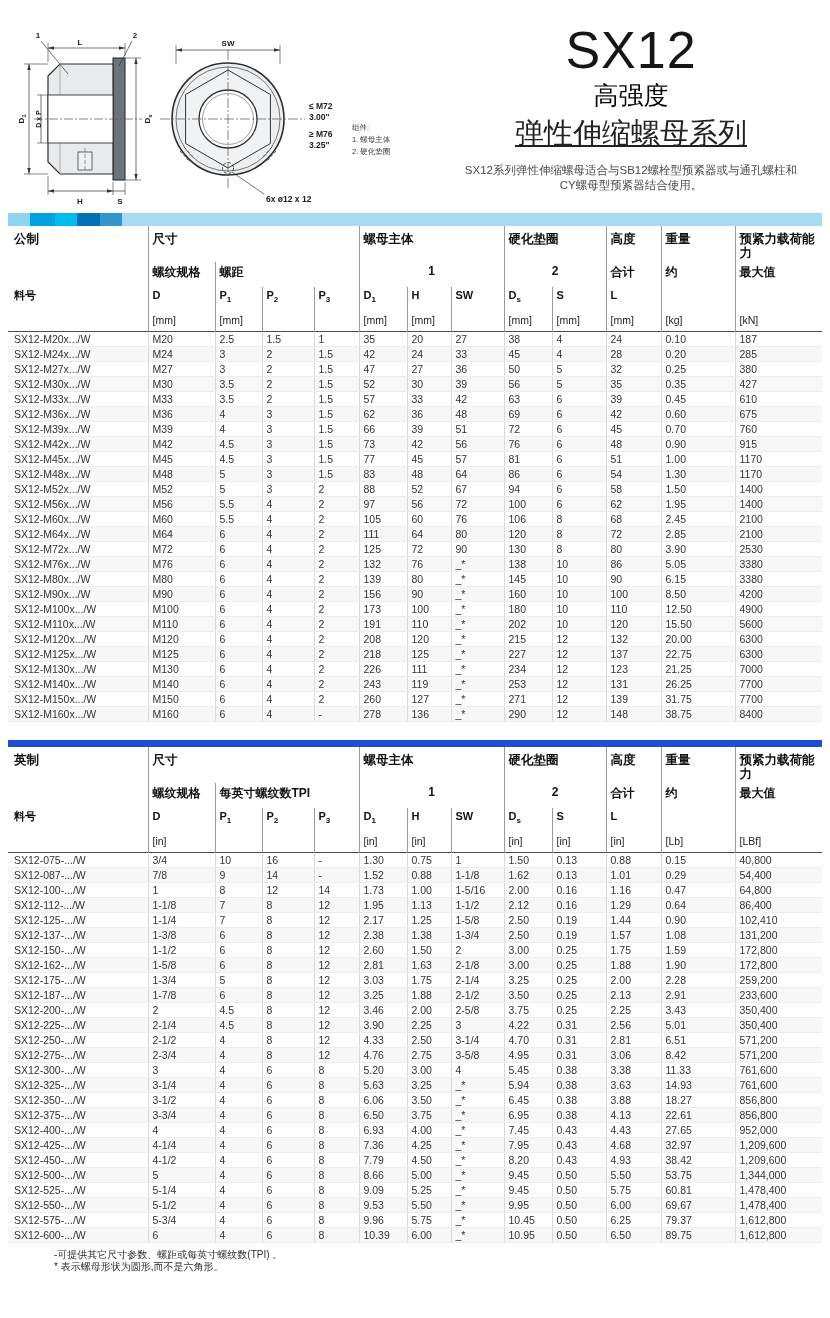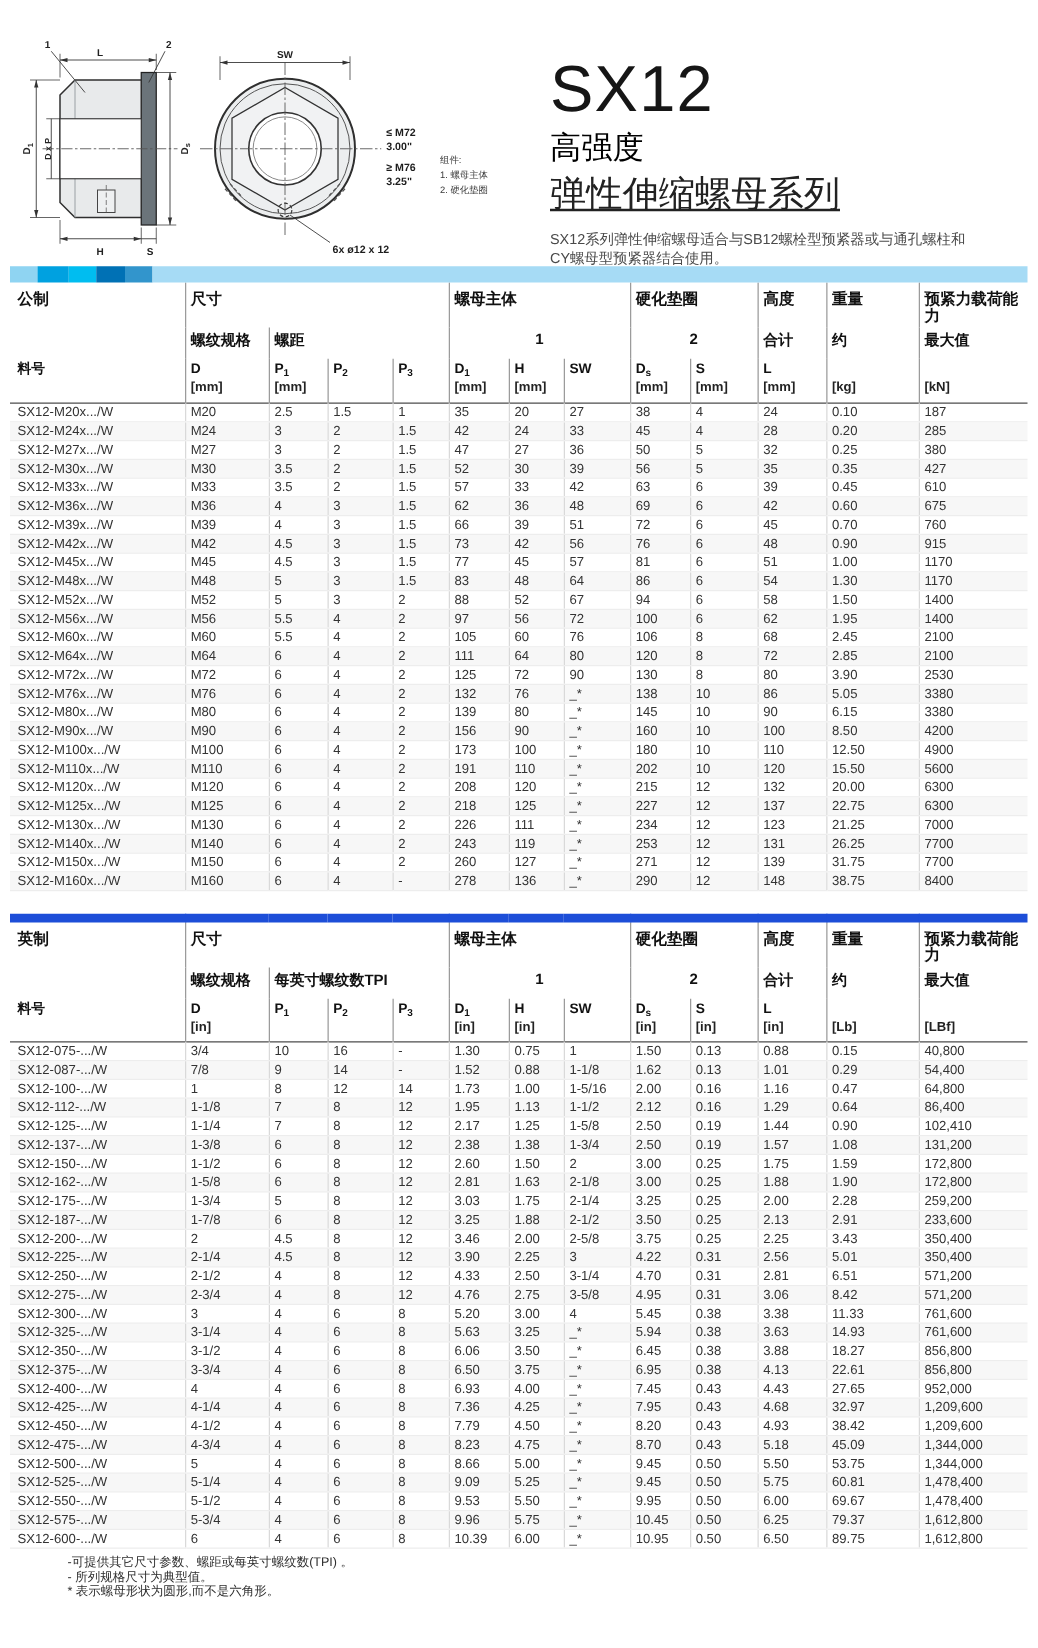--- a/index.html
+++ b/index.html
@@ -3,39 +3,39 @@
 <meta charset="utf-8">
 <style>
   * { margin:0; padding:0; box-sizing:border-box; }
   body { background:#fff; font-family:"Liberation Sans","DejaVu Sans",sans-serif; }
   .page { width:830px; height:1318px; background:#fff; overflow:hidden; position:relative; }
   .inner { padding:0 8px; }
 
   
   .top { display:flex; height:210px; }
   .diagram-wrap { width:432px; padding-top:14px; }
-  .titleblock { flex:1; text-align:left; padding-top:46px; }
+  .titleblock { flex:1; text-align:center; padding-top:24px; }
   .big-title { font-size:52px; font-weight:200; color:#161616; line-height:1.0; letter-spacing:1px; }
   .sub1 { font-size:25px; font-weight:300; color:#000000; margin-top:3px; }
   .sub2 { font-size:29px; font-weight:300; color:#222; margin-top:2px;text-decoration:underline; }
   .desc { margin-top:9px; font-size:11.5px; color:#4a4a4a; line-height:15px; }
 
   
   .accent-bar { display:flex; height:13px; margin-top:3px; }
 
   
   table.spec { border-collapse:collapse; table-layout:fixed; width:814px; }
   table.spec th, table.spec td { text-align:left; vertical-align:top; overflow:hidden; white-space:nowrap; }
   thead th { color:#111; }
   .group-row th { font-size:12.5px; font-weight:bold; padding:7px 4px 2px 4px; height:31px; line-height:13.5px; }
   .sub-row th { font-size:12px; font-weight:bold; padding:2px 4px; height:25px; }
   .col-row th { padding:2px 4px 4px 4px; height:35px; }
   .col-row .letter { font-size:11px; font-weight:bold; height:13px; line-height:13px; }
   .col-row .letter sub { font-size:8px; }
-  .col-row .unit { font-size:10.5px; font-weight:bold; color:#222; margin-top:2px; height:13px; line-height:13px; }
+  .col-row .unit { font-size:10.5px; font-weight:normal; color:#222; margin-top:12px; height:13px; line-height:13px; }
   .center { text-align:center !important; }
   .dvh { border-left:1px solid #9b9b9b; }
   .dvl { border-left:1px solid #d9d9d9; }
   thead { border-bottom:1px solid #4d4d4d; }
   table.spec { border-bottom:1px solid #9b9b9b; }
   tbody td { font-size:10.5px; color:#333; height:15px; line-height:14px; padding:0 4px; border-bottom:1px solid #ededed; }
   tbody tr:nth-child(even) { background:#f7f7f7; }
   td.first, th.first { padding-left:6px; }
   .tbl2 { margin-top:18px; border-top:7px solid #1d4ed8; }
 
@@ -1054,35 +1054,20 @@
             <td class="dvl">7.79</td>
             <td class="dvl">4.50</td>
             <td class="dvl">_*</td>
             <td class="dvl">8.20</td>
             <td class="dvl">0.43</td>
             <td class="dvl">4.93</td>
             <td class="dvl">38.42</td>
             <td class="dvl">1,209,600</td>
           </tr>
           <tr>
-            <td class="first">SX12-475-.../W</td>
-            <td class="dvl">4-3/4</td>
-            <td class="dvl">4</td>
-            <td class="dvl">6</td>
-            <td class="dvl">8</td>
-            <td class="dvl">8.23</td>
-            <td class="dvl">4.75</td>
-            <td class="dvl">_*</td>
-            <td class="dvl">8.70</td>
-            <td class="dvl">0.43</td>
-            <td class="dvl">5.18</td>
-            <td class="dvl">45.09</td>
-            <td class="dvl">1,344,000</td>
-          </tr>
-          <tr>
             <td class="first">SX12-500-.../W</td>
             <td class="dvl">5</td>
             <td class="dvl">4</td>
             <td class="dvl">6</td>
             <td class="dvl">8</td>
             <td class="dvl">8.66</td>
             <td class="dvl">5.00</td>
             <td class="dvl">_*</td>
             <td class="dvl">9.45</td>
             <td class="dvl">0.50</td>
@@ -1148,18 +1133,17 @@
             <td class="dvl">0.50</td>
             <td class="dvl">6.50</td>
             <td class="dvl">89.75</td>
             <td class="dvl">1,612,800</td>
           </tr>
         </tbody>
     </table>
 
     <div class="footnotes">
       <div>-可提供其它尺寸参数、螺距或每英寸螺纹数(TPI) 。</div>
-      <div>- 所列规格尺寸为典型值。</div>
       <div>* 表示螺母形状为圆形,而不是六角形。</div>
     </div>
 
   </div>
 </div>
 
 </body></html>

